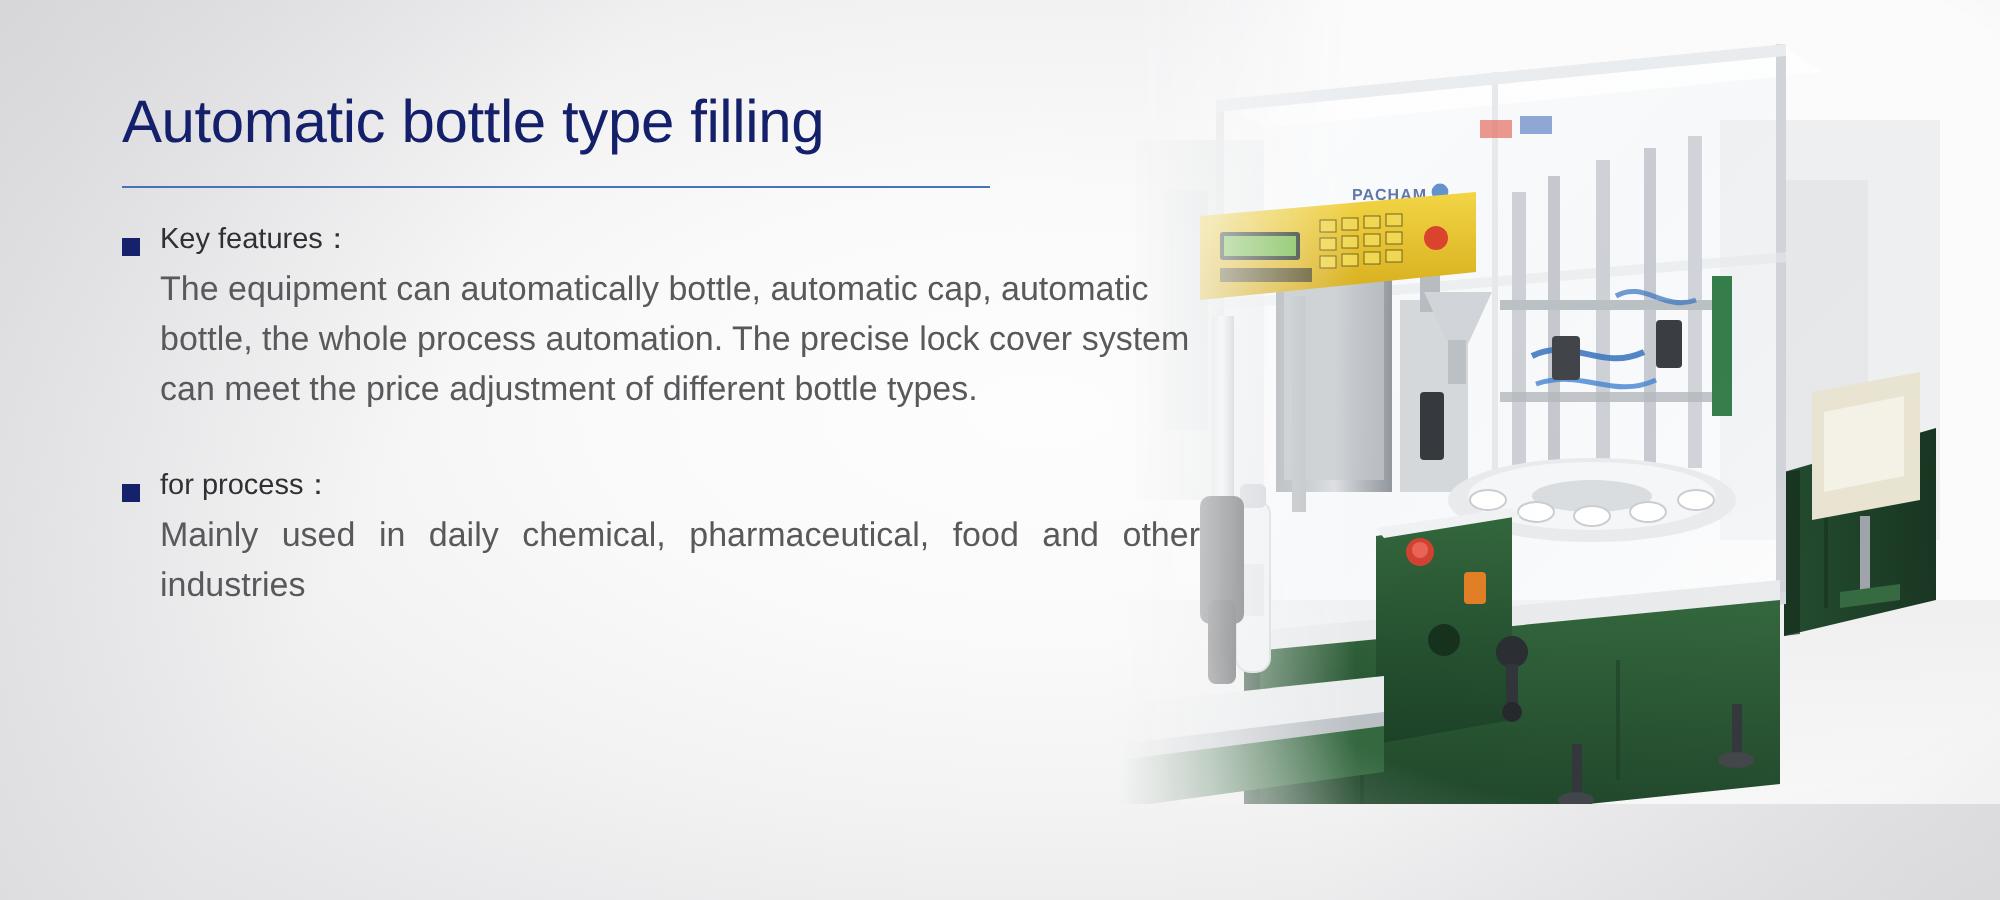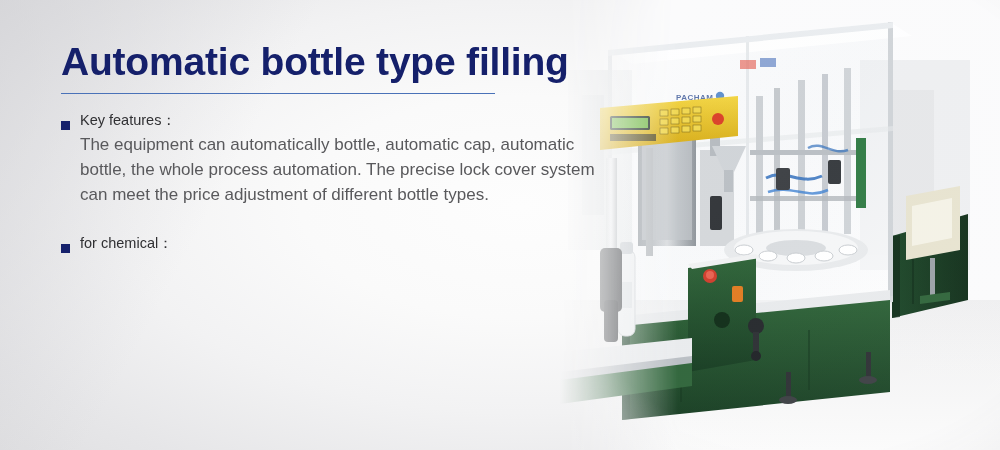--- a/index.html
+++ b/index.html
@@ -14,45 +14,45 @@
       radial-gradient(ellipse 78% 88% at 52% 46%, #fdfdfd 0%, #fafafa 28%, #f2f2f3 52%, #e6e6e8 76%, #dcdcde 100%);
   }
   .banner:after{
     content:"";position:absolute;inset:0;pointer-events:none;
     background:linear-gradient(118deg, rgba(205,205,209,.55) 0%, rgba(255,255,255,0) 26%, rgba(255,255,255,0) 72%, rgba(208,208,212,.45) 100%);
   }
 
   
   .copy{position:absolute;left:61px;top:44px;width:540px;z-index:5;}
   .title{
-    color:#15206b;font-size:39px;line-height:35px;font-weight:700;
+    color:#15206b;font-size:30px;line-height:35px;font-weight:400;
     letter-spacing:-.2px;margin:0;
   }
   .title .l2{display:block;}
   .rule{width:434px;height:1px;background:#4a72b8;margin:14px 0 0 0;}
 
   .block{margin-top:17px;}
   .block.second{margin-top:27px;}
-  .head{display:flex;align-items:flex-end;gap:10px;}
+  .head{display:flex;align-items:center;gap:10px;}
   .sq{
     width:9px;height:9px;background:#16216c;flex:none;margin-top:6px;
     display:block;
   }
   .head-label{
     color:#303033;font-size:14.5px;line-height:19px;font-weight:400;
   }
   .body-text{
     margin:2px 0 0 19px;color:#59595c;font-size:17px;line-height:25px;
     width:520px;
   }
   .body-text.justify{text-align:justify;}
 
   
   .photo{
-    position:absolute;left:560px;top:0;width:440px;height:450px;z-index:2;
+    position:absolute;left:560px;top:0;width:440px;height:402px;z-index:2;
     -webkit-mask-image:
       linear-gradient(to right, rgba(0,0,0,0) 0px, rgba(0,0,0,.35) 46px, rgba(0,0,0,1) 118px, rgba(0,0,0,1) 100%),
       radial-gradient(ellipse 118% 104% at 58% 46%, #000 52%, rgba(0,0,0,.55) 74%, rgba(0,0,0,0) 97%);
     -webkit-mask-composite:source-in;
     mask-image:
       linear-gradient(to right, rgba(0,0,0,0) 0px, rgba(0,0,0,.35) 46px, rgba(0,0,0,1) 118px, rgba(0,0,0,1) 100%),
       radial-gradient(ellipse 118% 104% at 58% 46%, #000 52%, rgba(0,0,0,.55) 74%, rgba(0,0,0,0) 97%);
     mask-composite:intersect;
   }
   .photo svg{display:block;width:440px;height:450px;}
@@ -275,18 +275,19 @@
       <div class="head">
         <span class="sq"></span>
         <span class="head-label">Key features：</span>
       </div>
       <p class="body-text">The equipment can automatically bottle, automatic cap, automatic bottle, the whole process automation. The precise lock cover system can meet the price adjustment of different bottle types.</p>
     </div>
 
     <div class="block second">
       <div class="head">
         <span class="sq"></span>
-        <span class="head-label">for chemical：</span>
+        <span class="head-label">for process：</span>
       </div>
+      <p class="body-text justify">Mainly used in daily chemical, pharmaceutical, food and other industries</p>
     </div>
 
   </div>
 </div>
 
 </body></html>

